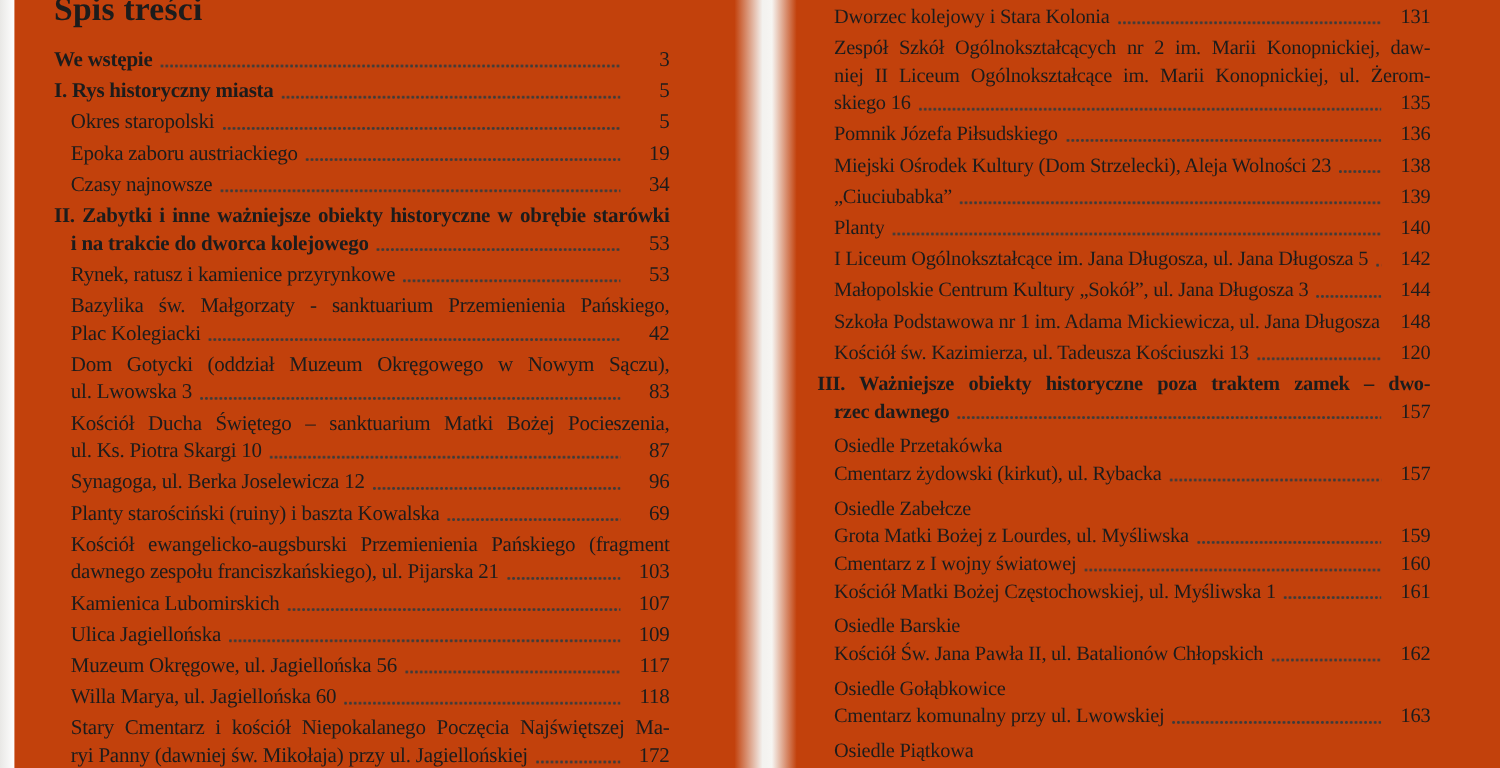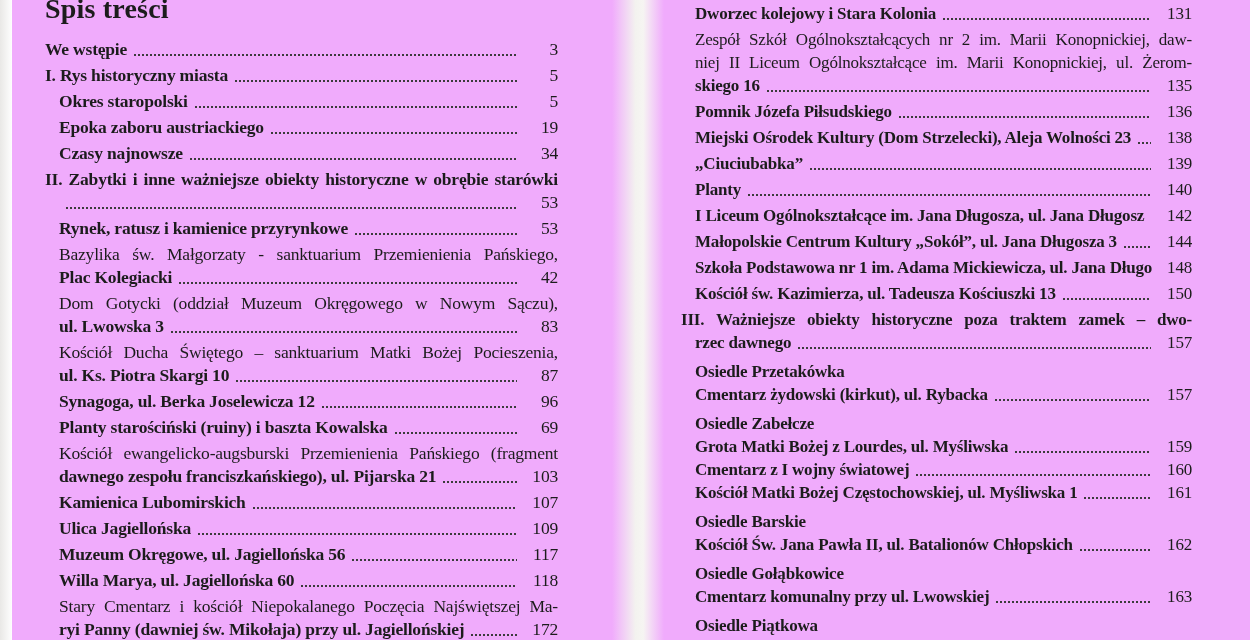--- a/index.html
+++ b/index.html
@@ -4,21 +4,21 @@
 <style>
   html, body { margin: 0; padding: 0; }
   body {
     width: 1250px; height: 640px;
     background: #ffffff;
     font-family: "Liberation Serif", "DejaVu Serif", serif;
     color: #1c1c1c;
     overflow: hidden;
     position: relative;
   }
-  .page { position: absolute; inset: 0; background: #f0abfc; overflow: hidden; }
+  .page { position: absolute; inset: 0; background: #c2410c; overflow: hidden; }
   .edge-left {
     position: absolute; left: 0; top: 0; width: 12px; height: 100%;
     background: linear-gradient(90deg, #e9e8e6, #fefefe);
   }
   .gutter-shade {
     position: absolute; left: 612px; top: 0; width: 52px; height: 100%;
     background: linear-gradient(90deg, rgba(255,255,255,0), #f3f2ef 45%, #f6f5f2 60%, rgba(255,255,255,0));
   }
   h1.toc-title {
     position: absolute; left: 45px; top: -7px; margin: 0;
@@ -32,21 +32,21 @@
   .entry.bold .line, .entry.bold .t { font-weight: bold; }
   .entry.sub { padding-left: 14px; }
   .entry.group-head { margin-top: 6px; margin-bottom: 0; }
   .entry.group-member { margin-bottom: 0; }
 
   .line { line-height: 23px; }
   .jline { text-align: justify; text-align-last: justify; }
   .line.cont { margin-left: 14px; }
 
   .lastline { display: flex; align-items: baseline; overflow: hidden; }
-  .t { white-space: nowrap; flex: 0 1 auto; overflow: hidden; font-weight: bold; }
+  .t { white-space: nowrap; flex: 0 1 auto; overflow: hidden; }
   .leader {
     flex: 1 1 auto;
     align-self: flex-end;
     height: 4px;
     margin: 0 5px 4px 6px;
     background-image: radial-gradient(circle, #3b3b3b 1px, transparent 1.35px);
     background-size: 4px 4px;
     background-repeat: repeat-x;
     background-position: left bottom;
     min-width: 0;
@@ -99,20 +99,21 @@
       <div class="entry sub">
         <div class="line lastline">
           <span class="t">Czasy najnowsze</span>
           <span class="leader"></span>
           <span class="pnum">34</span>
         </div>
       </div>
       <div class="entry bold">
         <div class="line jline">II. Zabytki i inne ważniejsze obiekty historyczne w obrębie starówki</div>
         <div class="line lastline cont">
+          <span class="t">i na trakcie do dworca kolejowego</span>
           <span class="leader"></span>
           <span class="pnum">53</span>
         </div>
       </div>
       <div class="entry sub">
         <div class="line lastline">
           <span class="t">Rynek, ratusz i kamienice przyrynkowe</span>
           <span class="leader"></span>
           <span class="pnum">53</span>
         </div>
@@ -263,21 +264,21 @@
         <div class="line lastline">
           <span class="t">Szkoła Podstawowa nr 1 im. Adama Mickiewicza, ul. Jana Długosza 2</span>
           <span class="spacer"></span>
           <span class="pnum">148</span>
         </div>
       </div>
       <div class="entry sub">
         <div class="line lastline">
           <span class="t">Kościół św. Kazimierza, ul. Tadeusza Kościuszki 13</span>
           <span class="leader"></span>
-          <span class="pnum">150</span>
+          <span class="pnum">120</span>
         </div>
       </div>
       <div class="entry bold">
         <div class="line jline">III. Ważniejsze obiekty historyczne poza traktem zamek – dwo-</div>
         <div class="line lastline cont">
           <span class="t">rzec dawnego</span>
           <span class="leader"></span>
           <span class="pnum">157</span>
         </div>
       </div>

